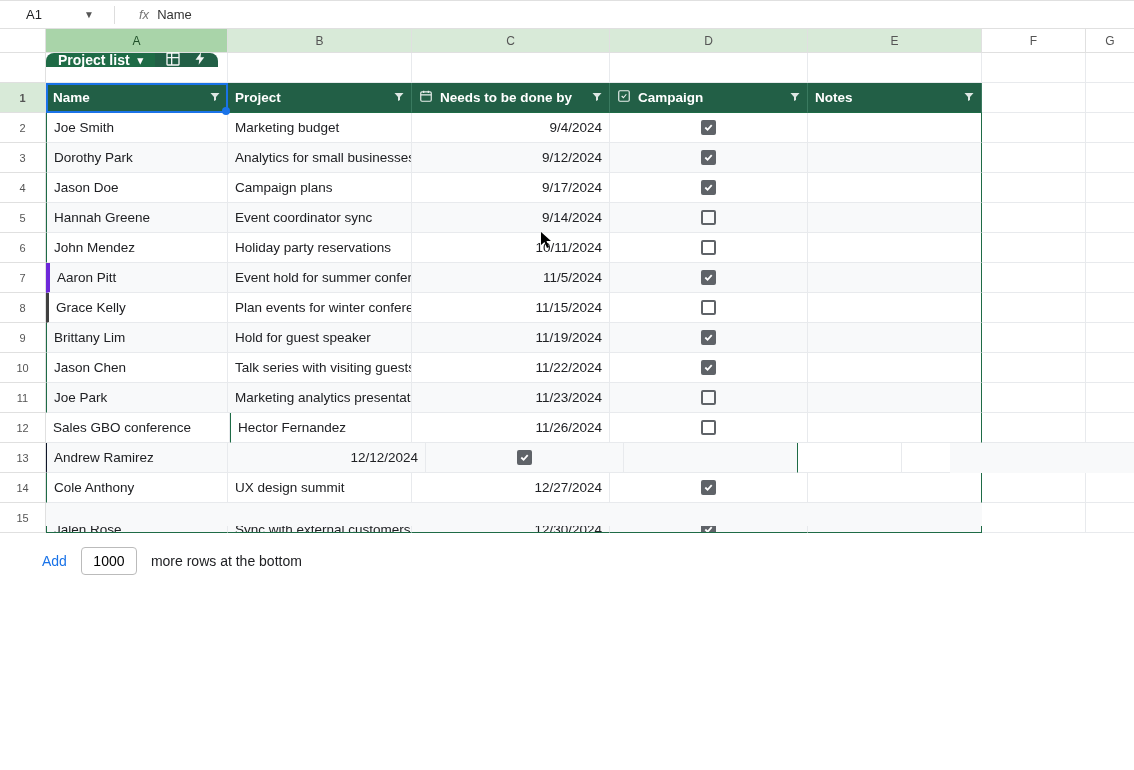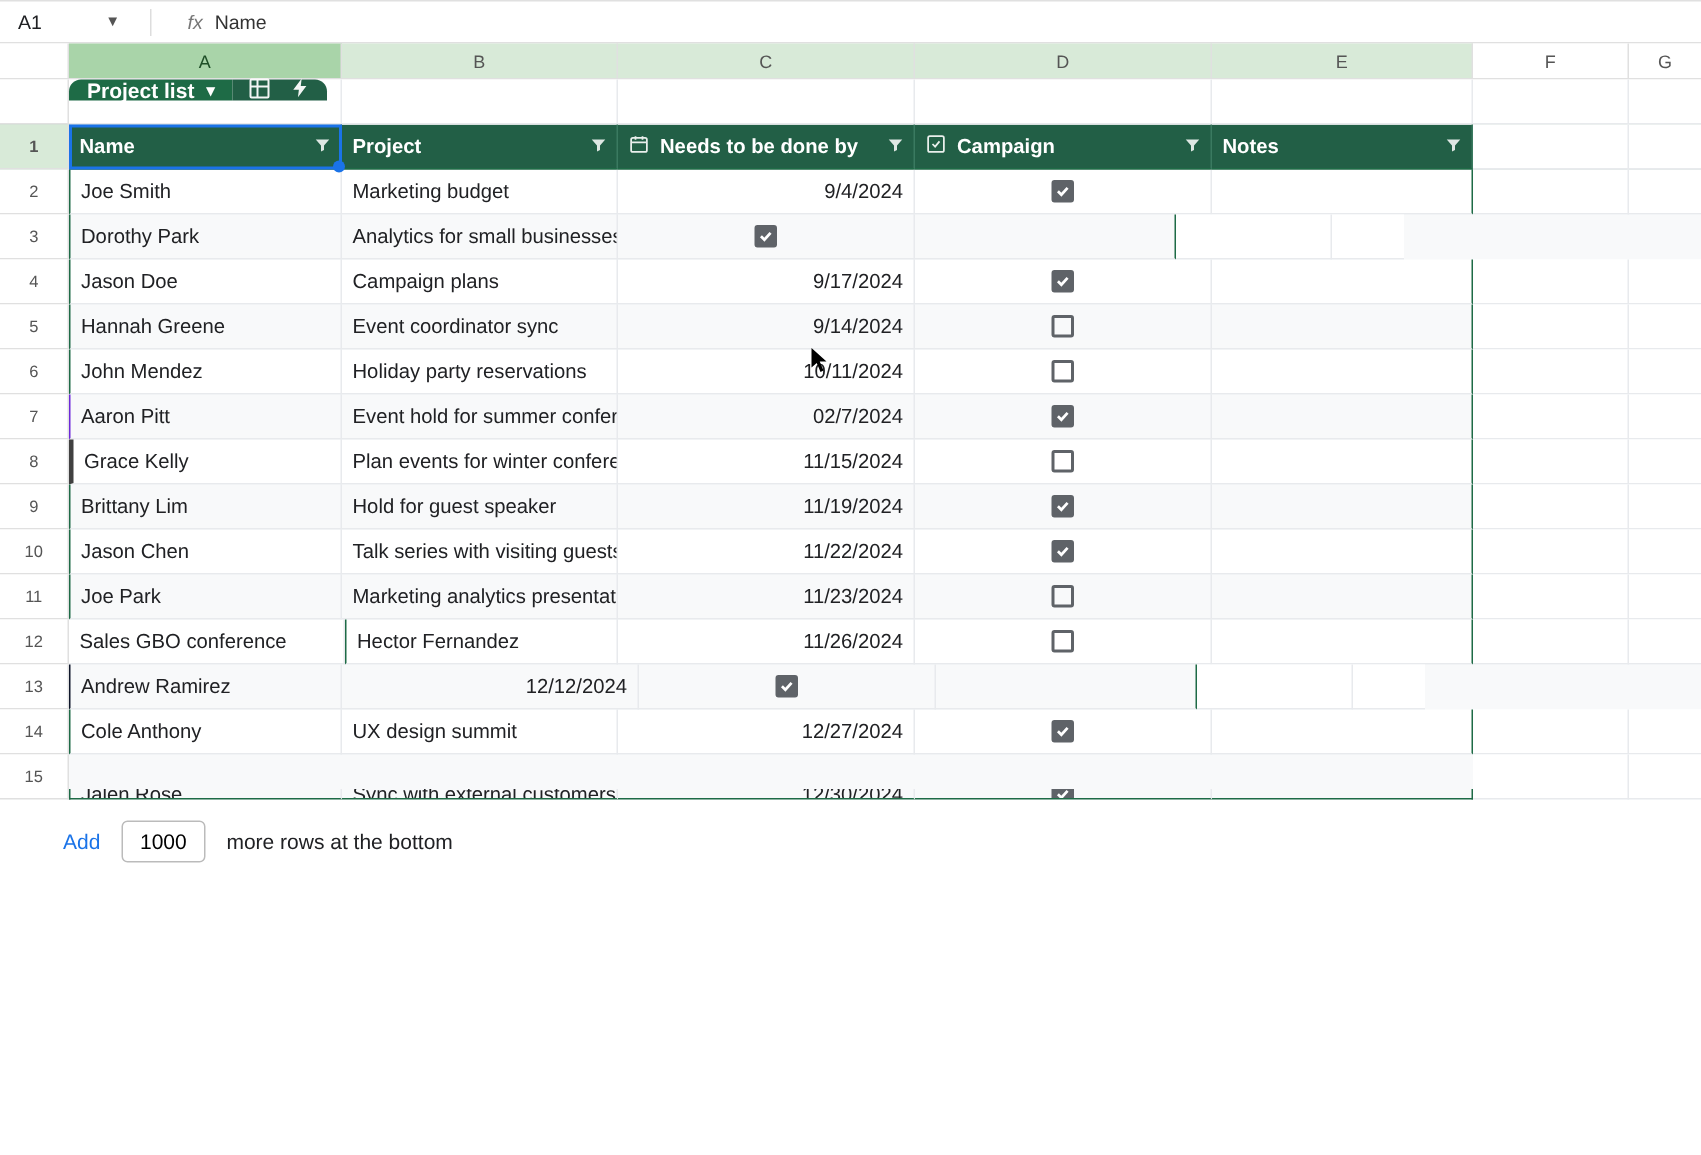--- a/index.html
+++ b/index.html
@@ -1,20 +1,20 @@
 <!DOCTYPE html>
 <html><head>
 <meta charset="utf-8">
 <style>
   * { box-sizing: border-box; }
   html,body { margin:0; padding:0; font-family: Arial, Helvetica, sans-serif; font-size:13px; color:#202124; background:#fff; }
   .viewport { width:1134px; height:770px; position:relative; overflow:hidden; border-top:1px solid #e0e0e0;}
   
   .formula-bar { height:28px; display:flex; align-items:center; border-bottom:1px solid #e0e0e0; font-size:13px;}
-  .name-box { width:80px; height:22px; margin-left:6px; display:flex; align-items:center; justify-content:space-between; padding:0 6px; border-radius:2px;}
+  .name-box { width:80px; height:22px; margin-left:20px; display:flex; align-items:center; justify-content:space-between; padding:0 6px; border-radius:2px;}
   .name-box .caret { font-size:10px; color:#555;}
   .fx { margin-left:18px; font-style:italic; color:#777; font-size:13px;}
   .fx-val { margin-left:8px; color:#333;}
   .divider-v { width:1px; height:18px; background:#ddd; margin:0 6px 0 14px;}
   .col-headers { display:flex; height:24px; border-bottom:1px solid #e0e0e0;}
   .corner { width:46px; background:#fff; border-right:1px solid #e0e0e0;}
   .col-h { display:flex; align-items:center; justify-content:center; border-right:1px solid #e0e0e0; color:#555; font-size:12px; background:#d8ead8;}
   .col-h.sel { background:#a9d4a9; color:#1f4f28;}
   .col-h.plain { background:#fff;}
   .colA{width:182px;} .colB{width:184px;} .colC{width:198px;} .colD{width:198px;} .colE{width:174px;} .colF{width:104px;} .colG{width:48px;}
@@ -175,20 +175,21 @@
             </span>
           </div>
           <div class="cell colE table-edge"></div>
           <div class="cell colF plain"></div>
           <div class="cell colG plain" style="border-right:none"></div>
         </div>
         <div class="row alt">
           <div class="row-h">3</div>
           <div class="cell colA" style="border-left:1px solid #1e6b46">Dorothy Park</div>
           <div class="cell colB">Analytics for small businesses</div>
+          <div class="cell colC">9/12/2024</div>
           <div class="cell colD">
             <span class="checkbox checked">
               <svg width="11" height="11" viewBox="0 0 24 24" fill="none" stroke="white" stroke-width="4">
                 <path d="M5 12l5 5 9-10"></path>
               </svg>
             </span>
           </div>
           <div class="cell colE table-edge"></div>
           <div class="cell colF plain"></div>
           <div class="cell colG plain" style="border-right:none"></div>
@@ -228,23 +229,23 @@
           <div class="cell colC">10/11/2024</div>
           <div class="cell colD">
             <span class="checkbox"></span>
           </div>
           <div class="cell colE table-edge"></div>
           <div class="cell colF plain"></div>
           <div class="cell colG plain" style="border-right:none"></div>
         </div>
         <div class="row alt">
           <div class="row-h">7</div>
-          <div class="cell colA" style="border-left:1px solid #6d28d9">Aaron Pitt</div>
+          <div class="cell colA" style="border-left:4px solid #6d28d9">Aaron Pitt</div>
           <div class="cell colB">Event hold for summer conference</div>
-          <div class="cell colC">02/7/2024</div>
+          <div class="cell colC">11/5/2024</div>
           <div class="cell colD">
             <span class="checkbox checked">
               <svg width="11" height="11" viewBox="0 0 24 24" fill="none" stroke="white" stroke-width="4">
                 <path d="M5 12l5 5 9-10"></path>
               </svg>
             </span>
           </div>
           <div class="cell colE table-edge"></div>
           <div class="cell colF plain"></div>
           <div class="cell colG plain" style="border-right:none"></div>

